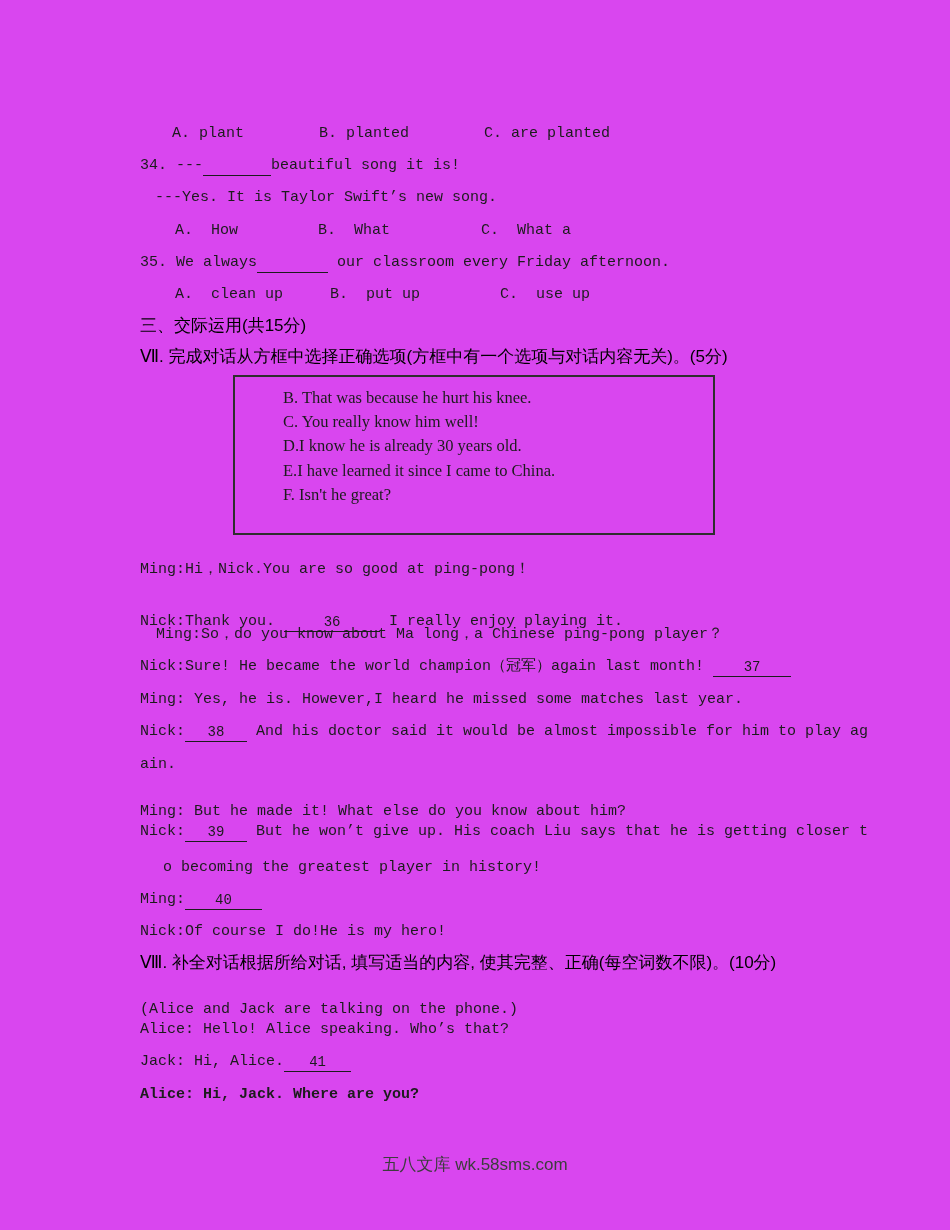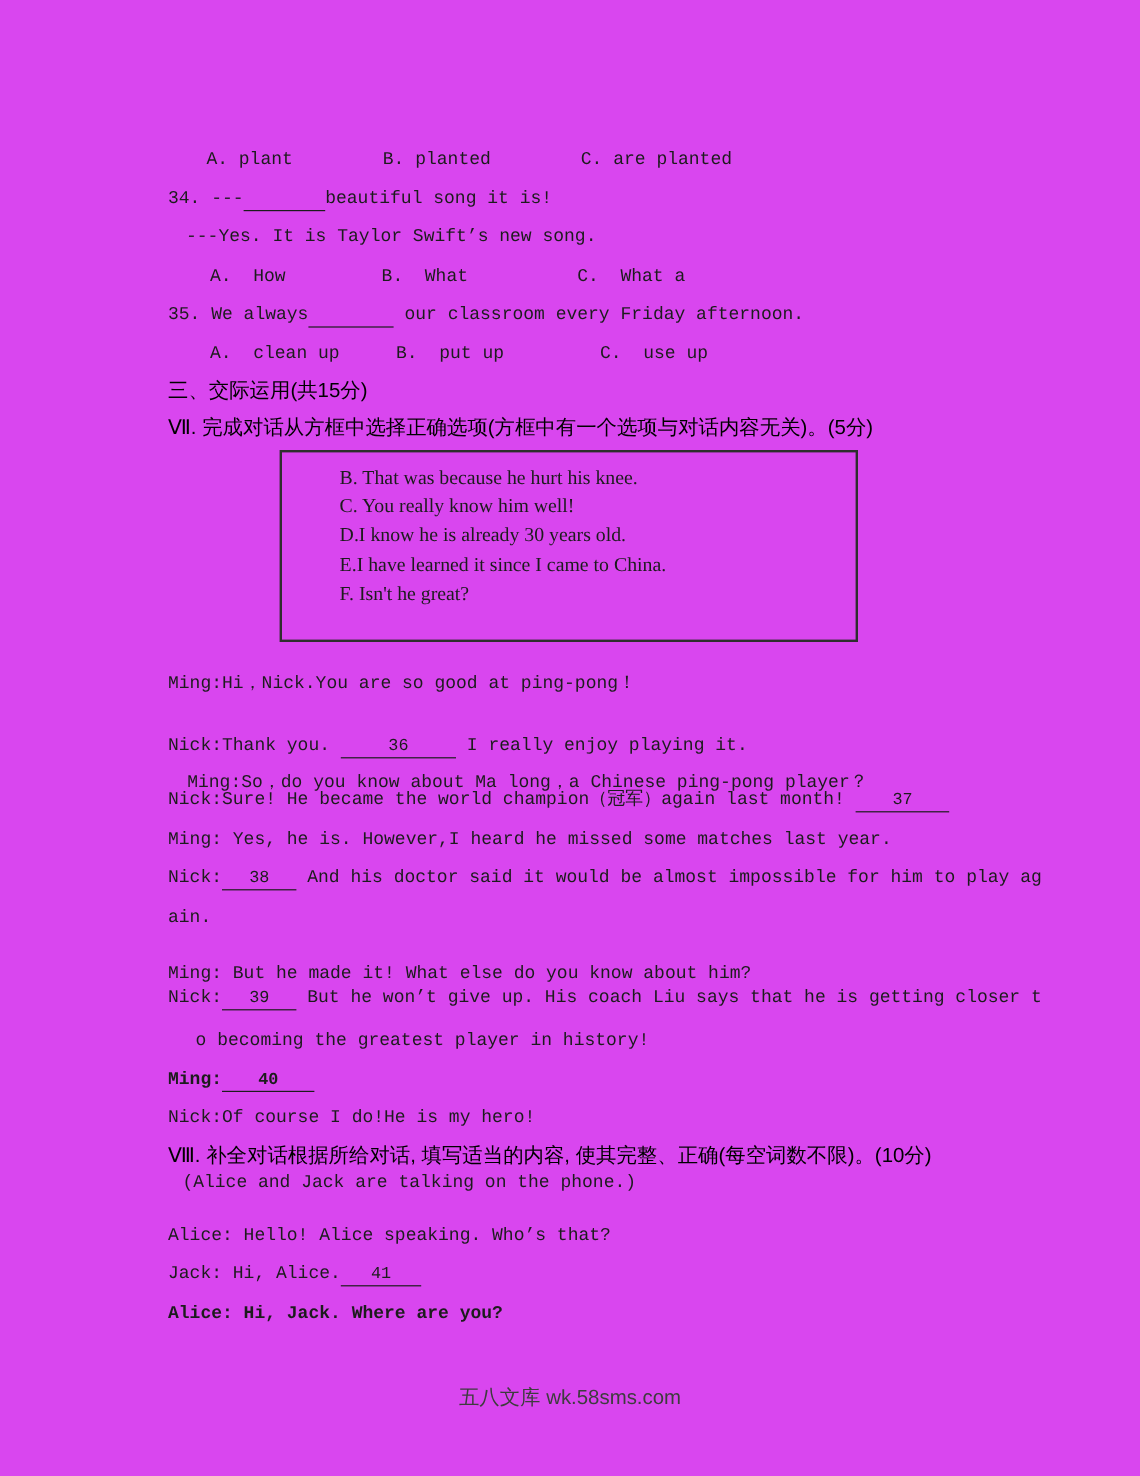--- a/index.html
+++ b/index.html
@@ -57,33 +57,33 @@
   <div class="optbox">
     <div class="opt">B. That was because he hurt his knee.</div>
     <div class="opt">C. You really know him well!</div>
     <div class="opt">D.I know he is already 30 years old.</div>
     <div class="opt">E.I have learned it since I came to China.</div>
     <div class="opt">F. Isn't he great?</div>
   </div>
 
   <div class="abs" style="left:140px; top:560px;">Ming:Hi，Nick.You are so good at ping-pong！</div>
   <div class="abs" style="left:140px; top:612px;"><span>Nick:Thank you. </span><span class="blank" style="width:96px;">36</span><span> I really enjoy playing it.</span></div>
-  <div class="abs" style="left:140px; top:643px;padding-left:16px;">Ming:So，do you know about Ma long，a Chinese ping-pong player？</div>
+  <div class="abs" style="left:140px; top:625px;padding-left:16px;">Ming:So，do you know about Ma long，a Chinese ping-pong player？</div>
   <div class="abs" style="left:140px; top:657px;"><span>Nick:Sure! He became the world champion（冠军）again last month! </span><span class="blank" style="width:78px;">37</span></div>
   <div class="abs" style="left:140px; top:690px;">Ming: Yes, he is. However,I heard he missed some matches last year.</div>
   <div class="abs" style="left:140px; top:722px;"><span>Nick:</span><span class="blank" style="width:62px;">38</span><span> And his doctor said it would be almost impossible for him to play ag</span></div>
   <div class="abs" style="left:140px; top:755px;">ain.</div>
   <div class="abs" style="left:140px; top:790px;margin-top:12px;">Ming: But he made it! What else do you know about him?</div>
   <div class="abs" style="left:140px; top:822px;"><span>Nick:</span><span class="blank" style="width:62px;">39</span><span> But he won’t give up. His coach Liu says that he is getting closer t</span></div>
   <div class="abs" style="left:163px; top:858px;">o becoming the greatest player in history!</div>
-  <div class="abs" style="left:140px; top:890px;font-weight:bold;"><span>Ming:</span><span class="blank" style="width:77px;">40</span></div>
+  <div class="abs" style="left:140px; top:890px;"><span>Ming:</span><span class="blank" style="width:77px;">40</span></div>
   <div class="abs" style="left:140px; top:922px;">Nick:Of course I do!He is my hero!</div>
 
   <div class="abs heading" style="left:140px; top:953px;">Ⅷ. 补全对话根据所给对话, 填写适当的内容, 使其完整、正确(每空词数不限)。(10分)</div>
 
-  <div class="abs" style="left:140px; top:976px;margin-left:12px;">(Alice and Jack are talking on the phone.)</div>
+  <div class="abs" style="left:140px; top:1000px;">(Alice and Jack are talking on the phone.)</div>
   <div class="abs" style="left:140px; top:1020px;">Alice: Hello! Alice speaking. Who’s that?</div>
   <div class="abs" style="left:140px; top:1052px;"><span>Jack: Hi, Alice.</span><span class="blank" style="width:67px;">41</span></div>
   <div class="abs" style="left:140px; top:1085px;font-weight:bold;">Alice: Hi, Jack. Where are you?</div>
 
   <div class="footer">五八文库 wk.58sms.com</div>
 
 </div>
 
 </body></html>

